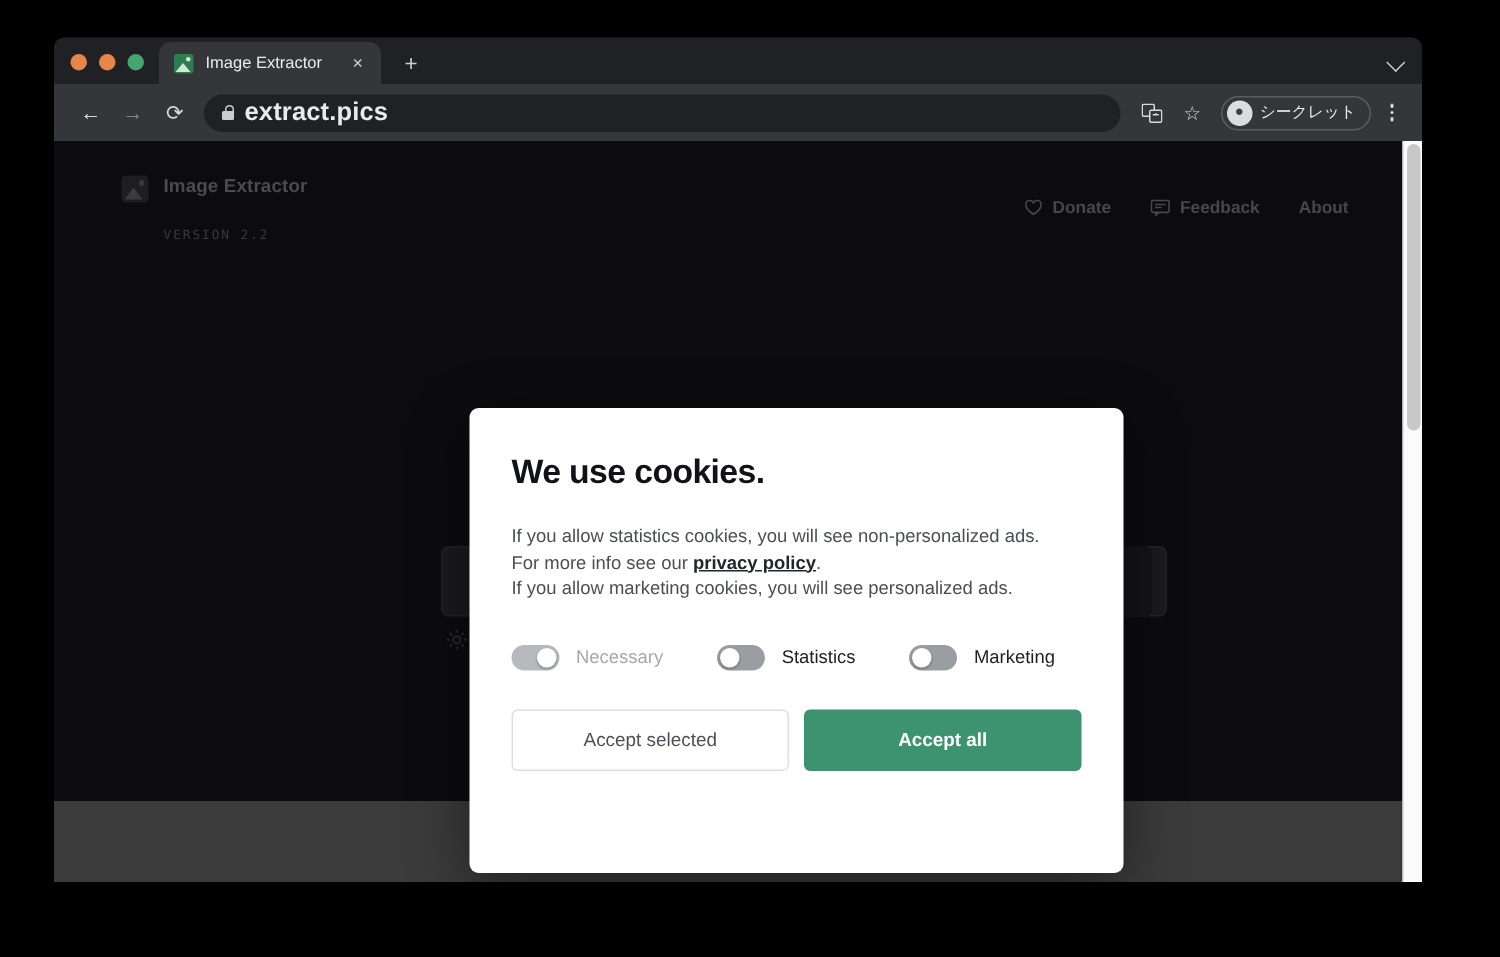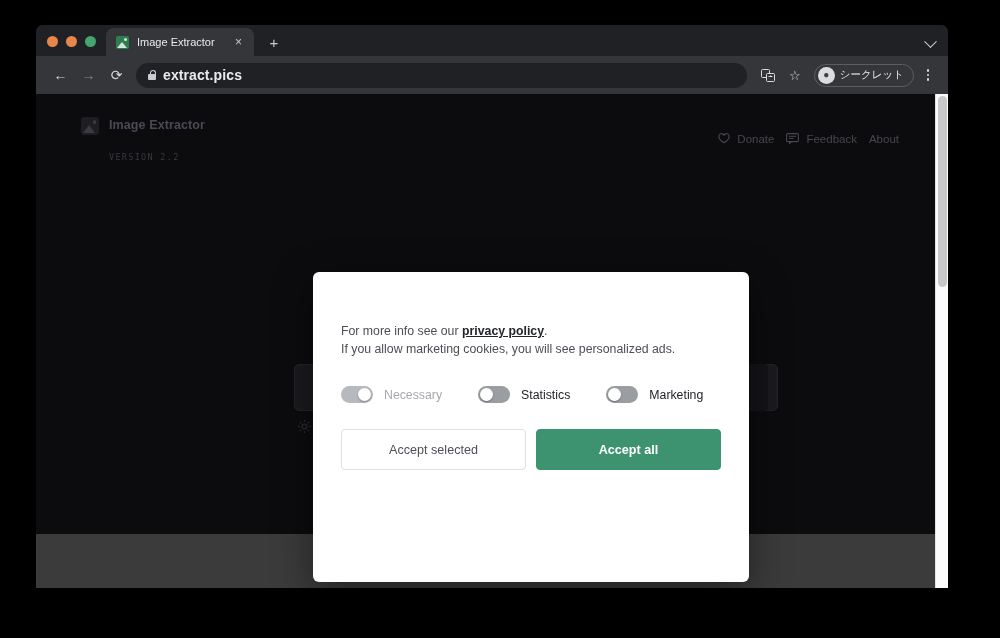--- a/index.html
+++ b/index.html
@@ -97,21 +97,21 @@
   .lock::before {
     content: ""; position: absolute; left: 0; bottom: 0;
     width: 8px; height: 6px; background: #c9ccd0; border-radius: 1px;
   }
   .lock::after {
     content: ""; position: absolute; left: 1.8px; top: 0;
     width: 4.4px; height: 5px;
     border: 1.4px solid #c9ccd0; border-bottom: none;
     border-radius: 3px 3px 0 0;
   }
-  .url { font-size: 14px; color: #e8eaed; font-weight: bold; letter-spacing: .1px; }
+  .url { font-size: 17px; color: #e8eaed; font-weight: bold; letter-spacing: .1px; }
   .tb-icon {
     width: 24px; height: 24px; flex: none;
     display: flex; align-items: center; justify-content: center;
     color: #d7d9dc; font-size: 13px;
   }
   .incognito-pill {
     display: flex; align-items: center; gap: 5px;
     height: 23px; border: 1px solid #5a5d61; border-radius: 12px;
     padding: 0 9px 0 3px; margin-left: 4px; flex: none;
   }
@@ -151,21 +151,21 @@
   }
   .brand-icon::after {
     content: ""; position: absolute; right: 3px; top: 3px;
     width: 3.5px; height: 3.5px; border-radius: 50%; background: #3a3a41;
   }
   .brand-name { font-size: 12.5px; font-weight: bold; color: #4a4a52; letter-spacing: .1px; }
   .brand-version {
     font-size: 8.5px; color: #343a40; letter-spacing: 1.3px;
     font-family: "DejaVu Sans Mono", monospace; margin-top: 19px;
   }
-  .site-nav { display: flex; align-items: center; gap: 12px; }
+  .site-nav { display: flex; align-items: center; gap: 26px; font-weight: bold; }
   .nav-link {
     display: flex; align-items: center; gap: 7px;
     font-size: 11.5px; color: #46464e;
   }
   .heart-icon { width: 12px; height: 11px; position: relative; flex: none; }
   .heart-icon svg, .bubble-icon svg { display: block; }
 
   
   .hero-input {
     position: absolute; left: 258px; top: 270px;
@@ -353,21 +353,23 @@
           </div>
         </div>
       </div>
 
       <div class="scrollbar">
         <div class="scroll-thumb"></div>
       </div>
 
       <div class="overlay">
         <div class="modal">
+          <div class="modal-title">We use cookies.</div>
           <div class="modal-body">
+            <div class="modal-line">If you allow statistics cookies, you will see non-personalized ads.</div>
             <div class="modal-line">
               <span>For more info see our </span><a class="privacy-link">privacy policy</a><span>.</span>
             </div>
             <div class="modal-line">If you allow marketing cookies, you will see personalized ads.</div>
           </div>
 
           <div class="toggles">
             <div class="toggle-group">
               <span class="switch on">
                   <span class="knob"></span>

